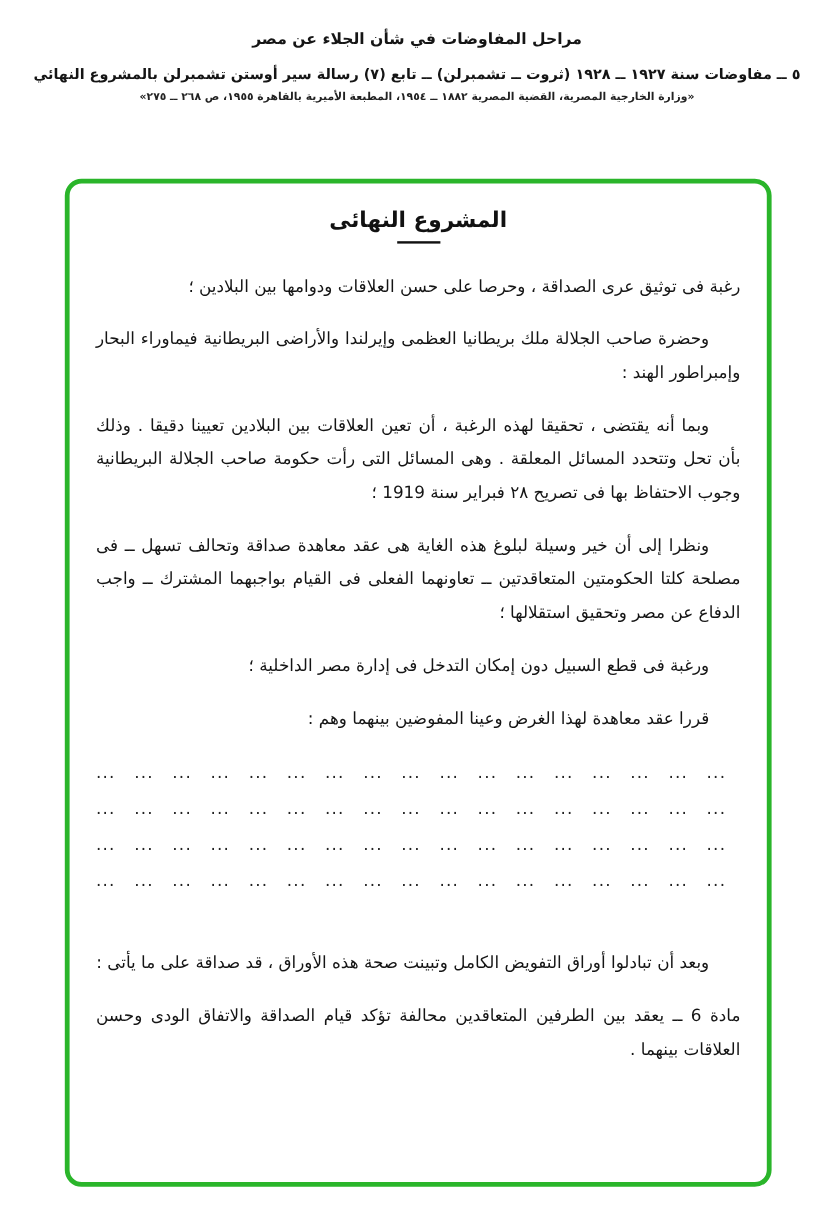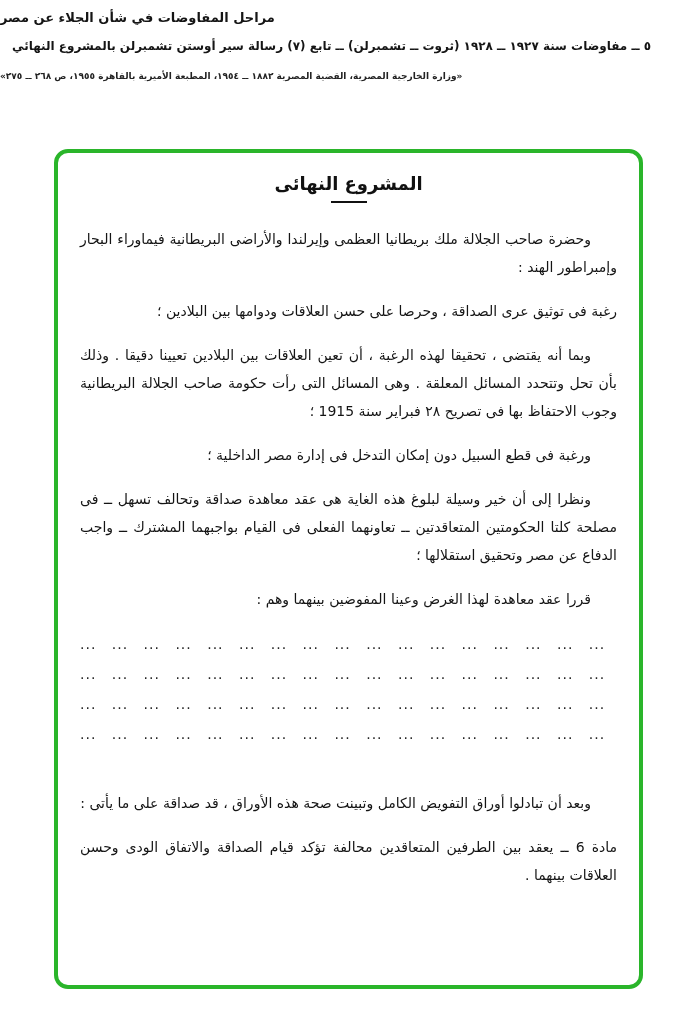--- a/index.html
+++ b/index.html
@@ -17,38 +17,38 @@
   }
   .page {
     width: 695px;
     height: 1024px;
     background: #ffffff;
     position: relative;
     box-sizing: border-box;
   }
   .page-header {
     direction: rtl;
-    text-align: left;
-    padding-top: 10px;
+    text-align: center;
+    padding-top: 26px;
   }
   .hdr-line1 {
     font-size: 13px;
     font-weight: bold;
     letter-spacing: 0.5px;
   }
   .hdr-line2 {
     font-size: 12px;
     font-weight: bold;
     margin-top: 14px;
     padding: 0 12px;
   }
   .hdr-cite {
     font-size: 9px;
     font-weight: bold;
-    margin-top: 18px;
+    margin-top: 7px;
     color: #222;
   }
   .frame {
     position: absolute;
     left: 54px;
     top: 149px;
     width: 589px;
     height: 840px;
     box-sizing: border-box;
     border: 4px solid #2ab52a;
@@ -111,29 +111,29 @@
     <div class="hdr-line2">٥ ــ مفاوضات سنة ١٩٢٧ ــ ١٩٢٨ (ثروت ــ تشمبرلن) ــ تابع (٧) رسالة سير أوستن تشمبرلن بالمشروع النهائي</div>
     <div class="hdr-cite">«وزارة الخارجية المصرية، القضية المصرية ١٨٨٢ ــ ١٩٥٤، المطبعة الأميرية بالقاهرة ١٩٥٥، ص ٢٦٨ ــ ٢٧٥»</div>
   </header>
 
   <section class="frame">
 
     <h1 class="doc-title">المشروع النهائى</h1>
     <div class="title-rule"></div>
 
 
+    <p class="p">رغبة فى توثيق عرى الصداقة ، وحرصا على حسن العلاقات ودوامها بين البلادين ؛</p>
+
     <p class="p indent">وحضرة صاحب الجلالة ملك بريطانيا العظمى وإيرلندا والأراضى البريطانية فيماوراء البحار وإمبراطور الهند :</p>
 
-    <p class="p">رغبة فى توثيق عرى الصداقة ، وحرصا على حسن العلاقات ودوامها بين البلادين ؛</p>
+    <p class="p indent">وبما أنه يقتضى ، تحقيقا لهذه الرغبة ، أن تعين العلاقات بين البلادين تعيينا دقيقا . وذلك بأن تحل وتتحدد المسائل المعلقة . وهى المسائل التى رأت حكومة صاحب الجلالة البريطانية وجوب الاحتفاظ بها فى تصريح ٢٨ فبراير سنة 1919 ؛</p>
 
-    <p class="p indent">وبما أنه يقتضى ، تحقيقا لهذه الرغبة ، أن تعين العلاقات بين البلادين تعيينا دقيقا . وذلك بأن تحل وتتحدد المسائل المعلقة . وهى المسائل التى رأت حكومة صاحب الجلالة البريطانية وجوب الاحتفاظ بها فى تصريح ٢٨ فبراير سنة 1915 ؛</p>
+    <p class="p indent">ونظرا إلى أن خير وسيلة لبلوغ هذه الغاية هى عقد معاهدة صداقة وتحالف تسهل ــ فى مصلحة كلتا الحكومتين المتعاقدتين ــ تعاونهما الفعلى فى القيام بواجبهما المشترك ــ واجب الدفاع عن مصر وتحقيق استقلالها ؛</p>
 
     <p class="p single indent">ورغبة فى قطع السبيل دون إمكان التدخل فى إدارة مصر الداخلية ؛</p>
-
-    <p class="p indent">ونظرا إلى أن خير وسيلة لبلوغ هذه الغاية هى عقد معاهدة صداقة وتحالف تسهل ــ فى مصلحة كلتا الحكومتين المتعاقدتين ــ تعاونهما الفعلى فى القيام بواجبهما المشترك ــ واجب الدفاع عن مصر وتحقيق استقلالها ؛</p>
 
     <p class="p single indent">قررا عقد معاهدة لهذا الغرض وعينا المفوضين بينهما وهم :</p>
 
     <div class="dots">
       <div class="dots-row">... ... ... ... ... ... ... ... ... ... ... ... ... ... ... ... ... ... ... ...</div>
       <div class="dots-row">... ... ... ... ... ... ... ... ... ... ... ... ... ... ... ... ... ... ... ...</div>
       <div class="dots-row">... ... ... ... ... ... ... ... ... ... ... ... ... ... ... ... ... ... ... ...</div>
       <div class="dots-row">... ... ... ... ... ... ... ... ... ... ... ... ... ... ... ... ... ... ... ...</div>
     </div>
 

